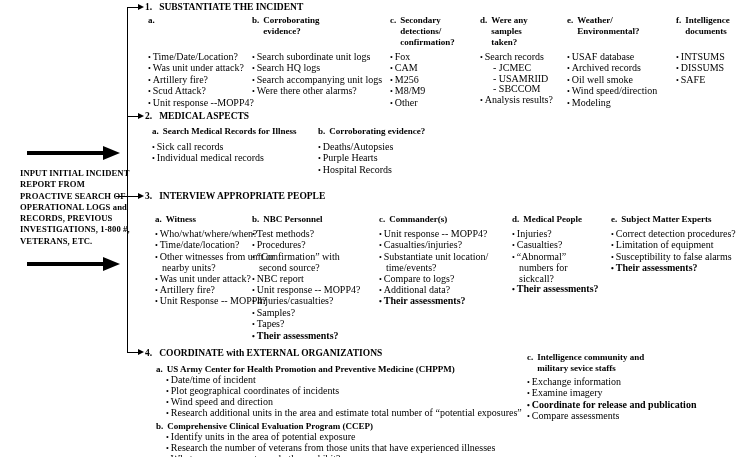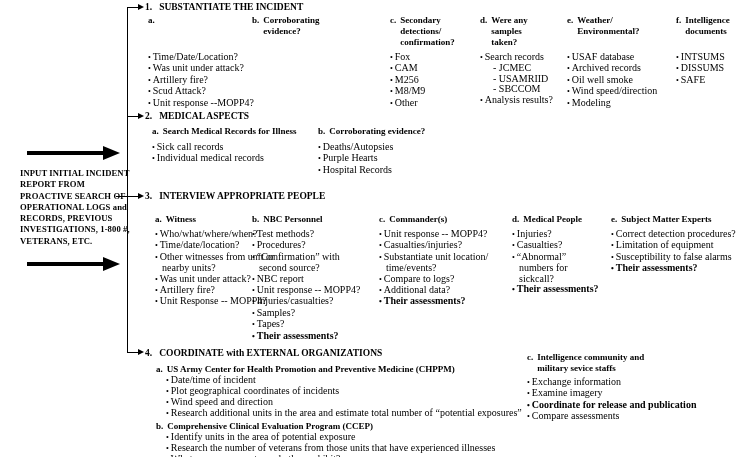--- a/index.html
+++ b/index.html
@@ -98,20 +98,26 @@
         <div class="li">Scud Attack?</div>
         <div class="li">Unit response --MOPP4?</div>
       </div>
   </div>
   <div class="col" style="left:252px; top:15px; width:135px;">
     <div class="colhead h36">
       <span class="letter">b.</span>
       <span class="htext">Corroborating
 evidence?</span>
     </div>
+    <div class="items">
+        <div class="li">Search subordinate unit logs</div>
+        <div class="li">Search HQ logs</div>
+        <div class="li">Search accompanying unit logs</div>
+        <div class="li">Were there other alarms?</div>
+      </div>
   </div>
   <div class="col" style="left:390px; top:15px; width:90px;">
     <div class="colhead h36">
       <span class="letter">c.</span>
       <span class="htext">Secondary
 detections/
 confirmation?</span>
     </div>
     <div class="items">
         <div class="li">Fox</div>

